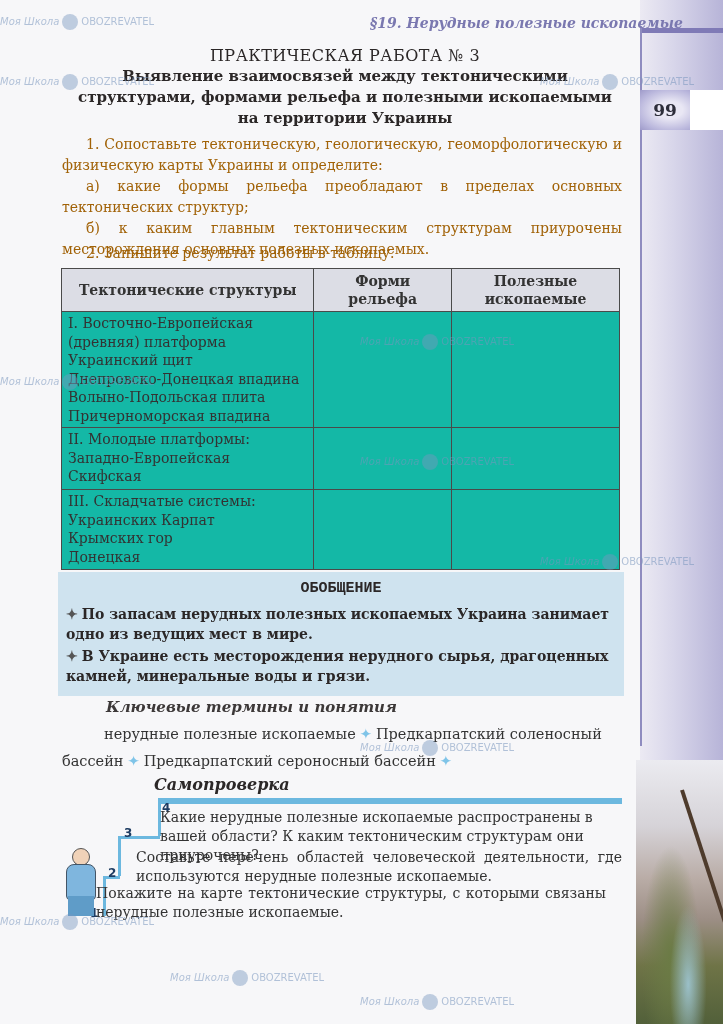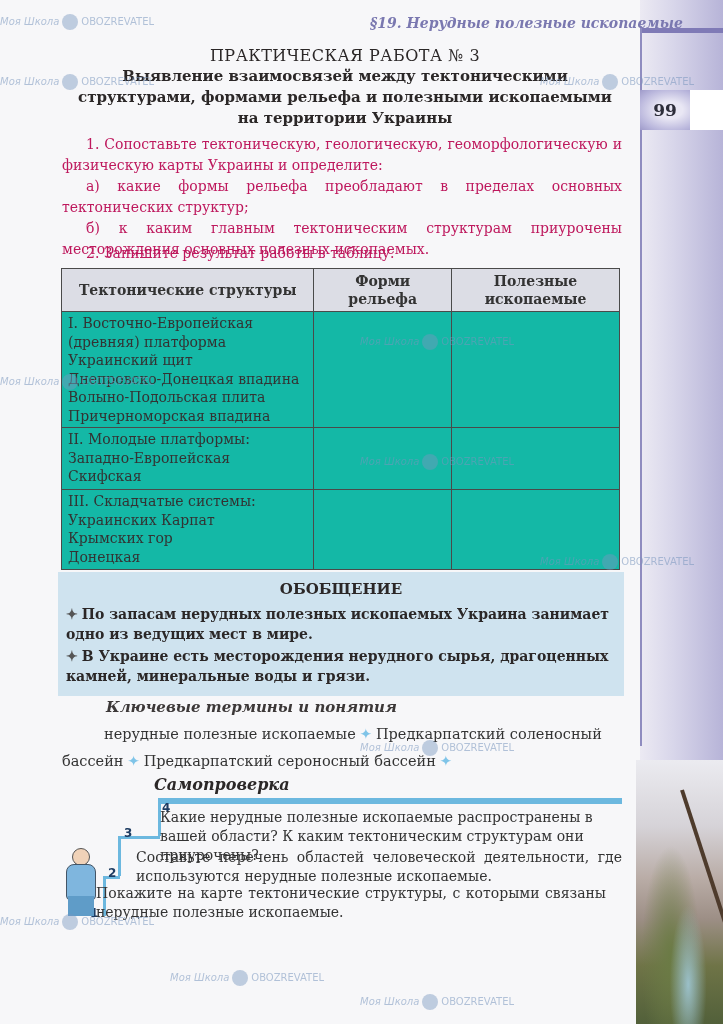--- a/index.html
+++ b/index.html
@@ -36,33 +36,33 @@
 
   
   .running-head {
     position:absolute; left:370px; top:15px; font-style:italic; font-weight:bold;
     font-size:14px; color:#7a78b0;
   }
   .title-block { position:absolute; left:60px; top:46px; width:570px; text-align:center; }
   .pr-title { font-size:16px; letter-spacing:0.5px; color:#2b2727; line-height:20px; }
   .pr-subtitle { font-size:15px; font-weight:bold; line-height:21px; color:#2b2727; }
 
-  .body-text { position:absolute; left:62px; width:560px; font-size:14px; line-height:21px; text-align:justify; color:#be185d; }
+  .body-text { position:absolute; left:62px; width:560px; font-size:14px; line-height:21px; text-align:justify; color:#a16207; }
   .indent { text-indent:24px; }
 
   
   .tbl { position:absolute; left:61px; top:268px; width:559px; border-collapse:collapse; font-size:14px; color:#333;padding-left:40px; }
   .tbl td, .tbl th { border:1.5px solid #4a4a4a; vertical-align:top; padding:2px 6px; line-height:18.5px; }
   .tbl th { background:#dcdde5; font-weight:bold; height:38px; vertical-align:middle; text-align:center; }
   .tbl td { background:#14b8a6; }
   .col1 { width:238px; } .col2 { width:124px; } .col3 { width:154px; }
 
   
   .summary { position:absolute; left:58px; top:572px; width:566px; height:124px; background:#cfe3ef; }
-  .summary-title { position:absolute; left:0; top:8px; width:566px; text-align:center; font-weight:bold; font-size:15px; color:#2b2727; }
+  .summary-title { position:absolute; left:0; top:8px; width:566px; text-align:center; font-weight:bold; font-size:15px; color:#2b2727;font-family:Liberation Mono, monospace; }
   .summary-item { position:absolute; left:8px; width:552px; font-weight:bold; font-size:14px; line-height:20px; color:#2b2727; }
   .star { color:#555; margin-right:4px; }
 
   .key-head { position:absolute; left:106px; top:698px; font-style:italic; font-weight:bold; font-size:15px; color:#3c3838; }
   .key-terms { position:absolute; left:62px; top:721px; width:560px; font-size:14.5px; line-height:27px; color:#333; text-indent:42px; }
   .key-star { color:#7fc4e8; margin:0 4px; }
 
   
   .sc-head { position:absolute; left:154px; top:775px; font-style:italic; font-weight:bold; font-size:16px; color:#2b2727; }
   .step-bar { position:absolute; background:#6cb8df; }

